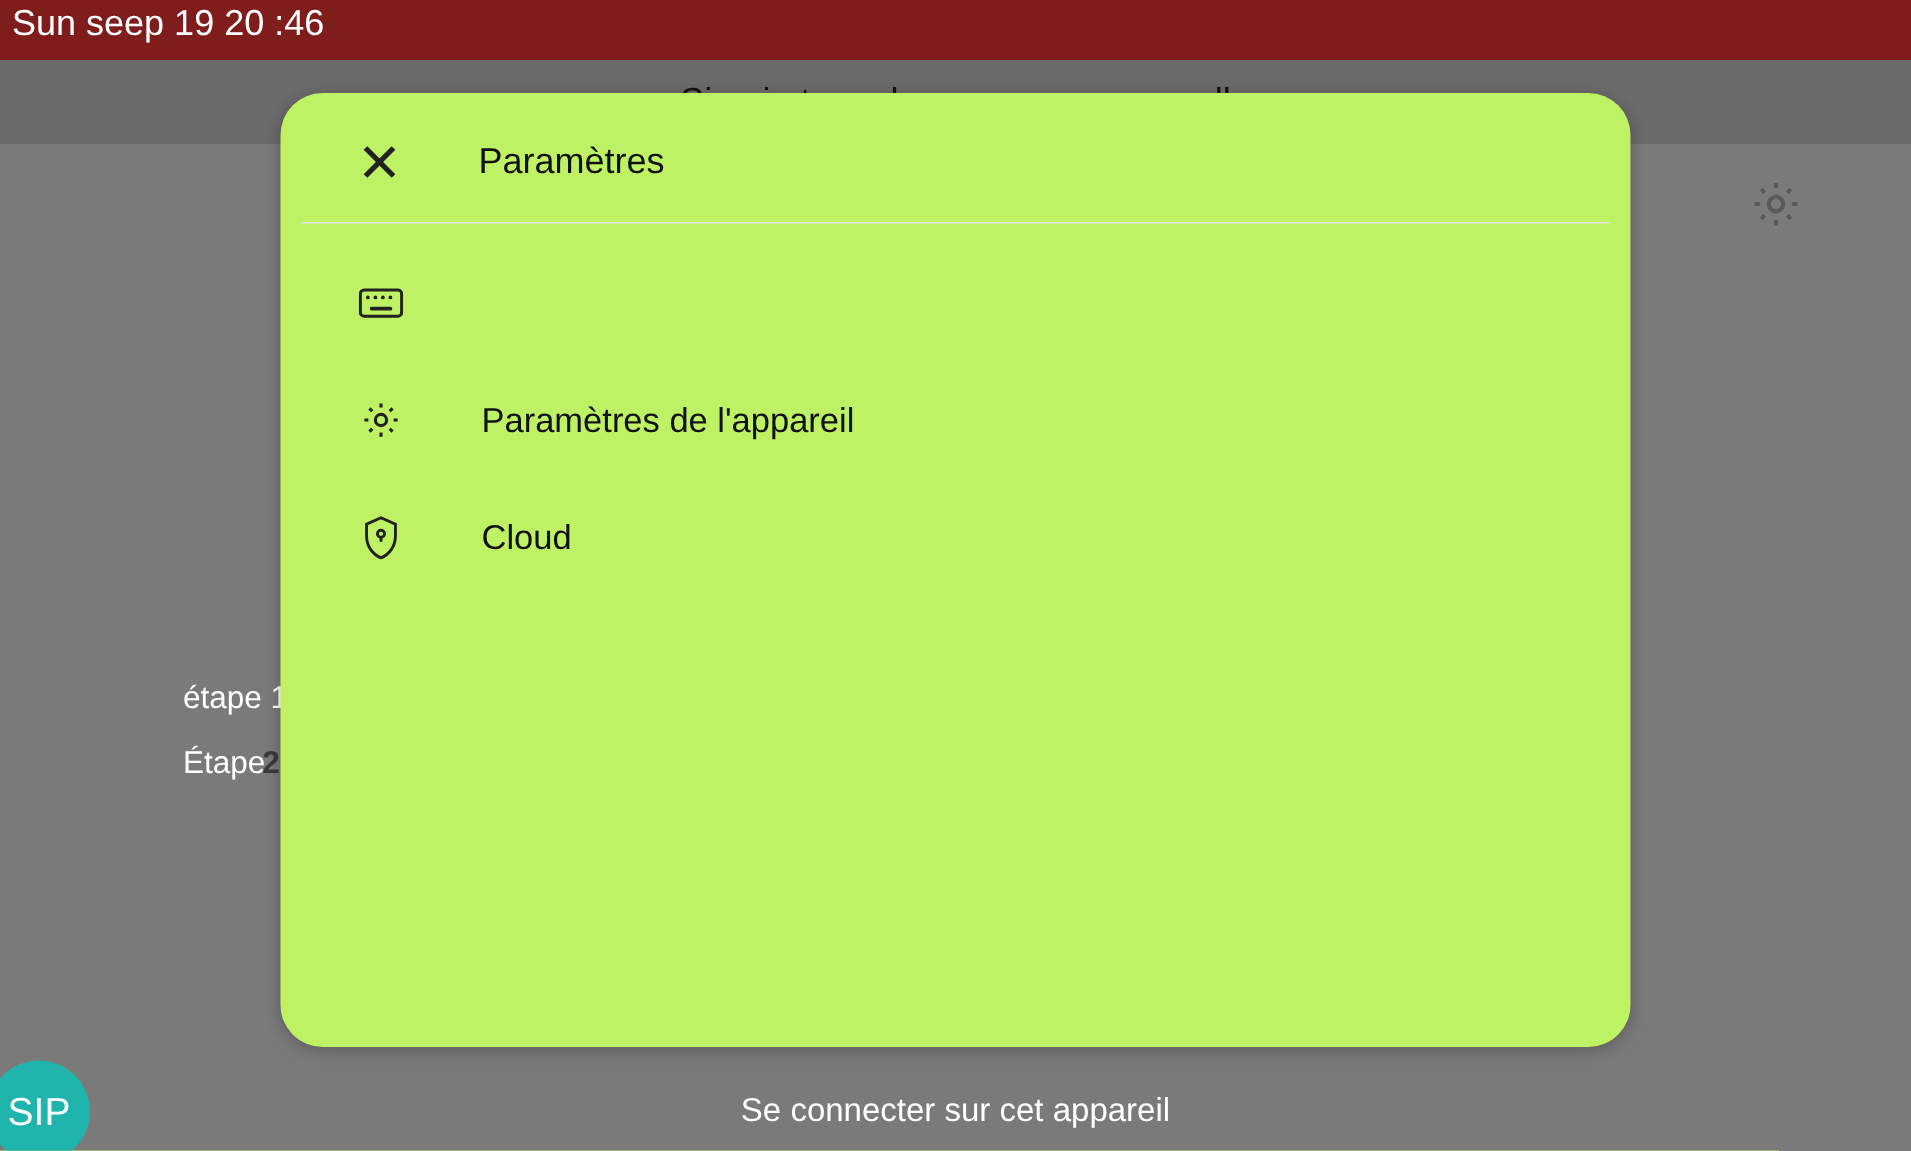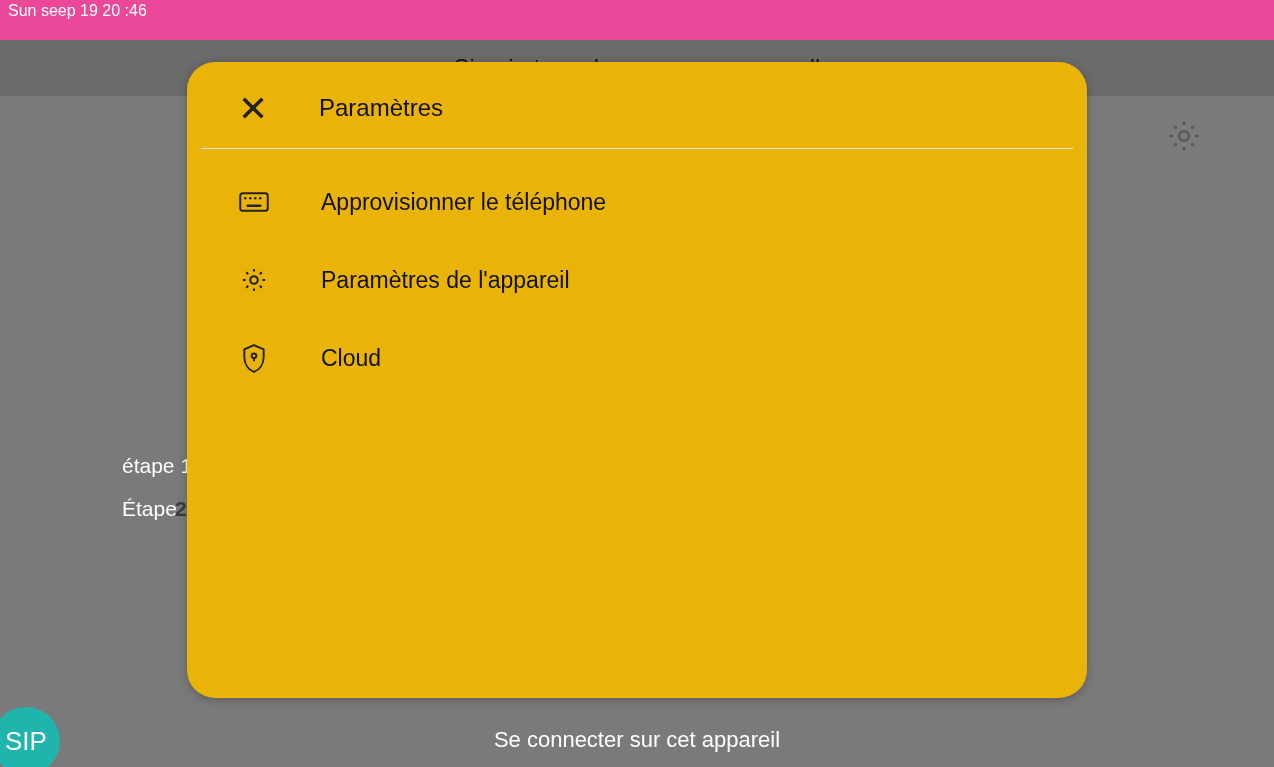--- a/index.html
+++ b/index.html
@@ -1,21 +1,21 @@
 <!DOCTYPE html>
 <html><head>
 <meta charset="utf-8">
 <style>
   * { box-sizing: border-box; margin: 0; padding: 0; }
   html, body { width: 1274px; height: 767px; overflow: hidden; font-family: Arial, Helvetica, sans-serif; }
   body { background: #7a7a7a; position: relative; }
 
   .status-bar {
     position: absolute; top: 0; left: 0; right: 0; height: 40px;
-    background: #ec4899; color: #fff; font-size: 16px;
+    background: #7f1d1d; color: #fff; font-size: 24px;
     display: flex; align-items: flex-start; padding: 2px 8px;
   }
 
   .banner {
     position: absolute; top: 40px; left: 0; right: 0; height: 56px;
     background: #6b6b6b; color: #111; font-size: 24px;
     display: flex; justify-content: center; align-items: center;
     filter: blur(0.5px);
   }
 
@@ -41,21 +41,21 @@
     width: 68px; height: 68px; border-radius: 50%;
     background: #1fb5ad; color: #fff; font-size: 26px;
     display:flex; align-items:center; justify-content:center;
     transform: translate(-8px, 8px);
   }
 
   
   .modal {
     position: absolute; left: 187px; top: 62px;
     width: 900px; height: 636px;
-    background: #eab308; border-radius: 28px;
+    background: #bef264; border-radius: 28px;
     box-shadow: 0 2px 10px rgba(0,0,0,0.25);
     overflow: hidden;
   }
   .modal-header {
     display:flex; align-items:center;
     padding: 30px 36px 24px 36px;
     border-bottom: 1px solid #e3e3e3;
     margin: 0 14px;
   }
   .close-x {
@@ -132,21 +132,20 @@
       <div class="icon-slot">
         <svg viewBox="0 0 24 16" width="30" height="20" fill="none" stroke="currentColor" stroke-width="1.6">
           <rect x="1" y="1" width="22" height="14" rx="2"></rect>
           <line x1="5" y1="5" x2="5" y2="5" stroke-linecap="round" stroke-width="2"></line>
           <line x1="9" y1="5" x2="9" y2="5" stroke-linecap="round" stroke-width="2"></line>
           <line x1="13" y1="5" x2="13" y2="5" stroke-linecap="round" stroke-width="2"></line>
           <line x1="17" y1="5" x2="17" y2="5" stroke-linecap="round" stroke-width="2"></line>
           <line x1="7" y1="11" x2="17" y2="11" stroke-linecap="round" stroke-width="2"></line>
         </svg>
       </div>
-      <div class="label">Approvisionner le téléphone</div>
     </div>
 
     <div class="settings-item">
       <div class="icon-slot">
         <svg viewBox="0 0 24 24" width="28" height="28" fill="none" stroke="currentColor" stroke-width="1.8">
           <circle cx="12" cy="12" r="3.2"></circle>
           <path d="M12 2.5v2.3M12 19.2v2.3M21.5 12h-2.3M4.8 12H2.5M18.6 5.4l-1.6 1.6M7 17l-1.6 1.6M18.6 18.6 17 17M7 7 5.4 5.4"></path>
         </svg>
       </div>
       <div class="label">Paramètres de l'appareil</div>

